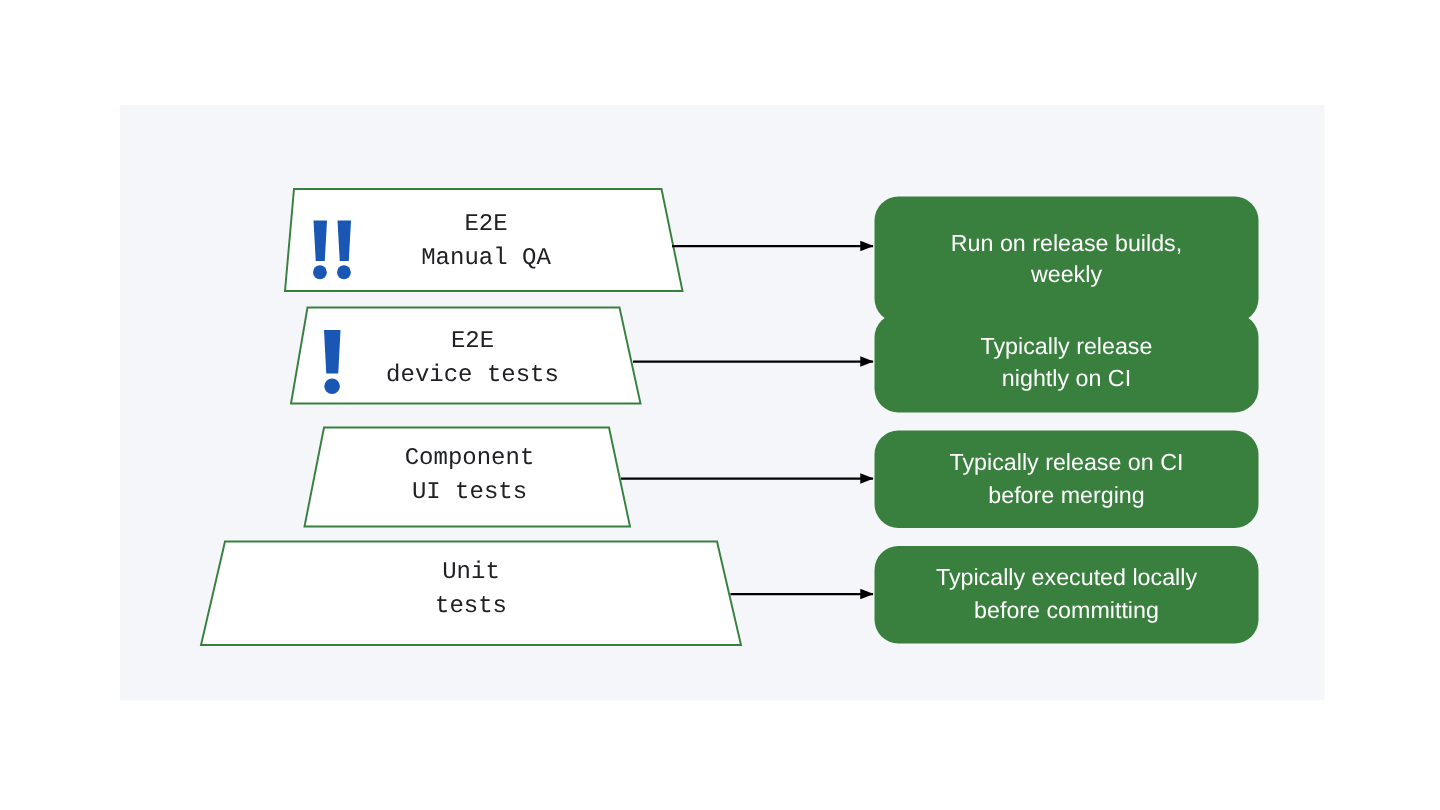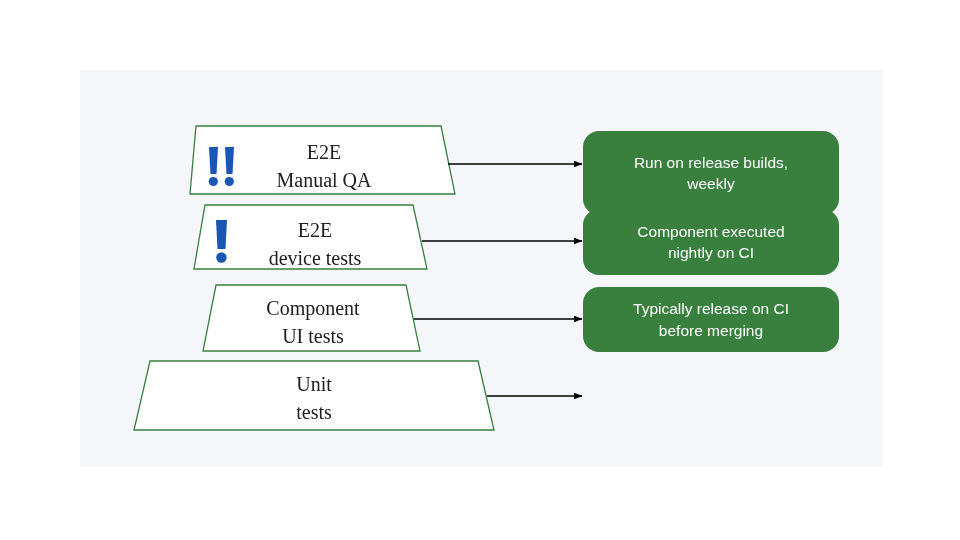--- a/index.html
+++ b/index.html
@@ -37,22 +37,22 @@
     width: 960px;
     height: 540px;
     overflow: visible;
   }
 
   
   .tier-label {
     position: absolute;
     text-align: center;
     color: #202124;
-    font-family: Liberation Serif, serif;
-    font-size: 20px;
+    font-family: Liberation Mono, monospace;
+    font-size: 16px;
     line-height: 1.42;
     white-space: pre-line;
     pointer-events: none;
   }
 
   
   .callout {
     position: absolute;
     box-sizing: border-box;
     background: #39803f;
@@ -124,20 +124,22 @@
 
   <div class="tier-label" style="left:228px; top:294px; width:170px;">Component
 UI tests</div>
 
   <div class="tier-label" style="left:232px; top:370px; width:164px;">Unit
 tests</div>
 
   <div class="callout" style="left:583px; top:131px; width:256px; height:84px;">Run on release builds,
 weekly</div>
 
-  <div class="callout" style="left:583px; top:209px; width:256px; height:66px;">Component executed
+  <div class="callout" style="left:583px; top:209px; width:256px; height:66px;">Typically release
 nightly on CI</div>
 
   <div class="callout" style="left:583px; top:287px; width:256px; height:65px;">Typically release on CI
 before merging</div>
 
+  <div class="callout" style="left:583px; top:364px; width:256px; height:65px;">Typically executed locally
+before committing</div>
 
 </div>
 
 </body></html>

